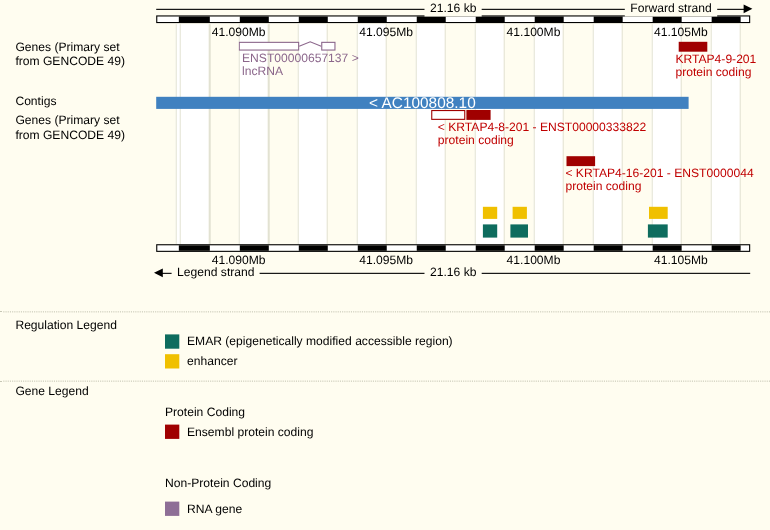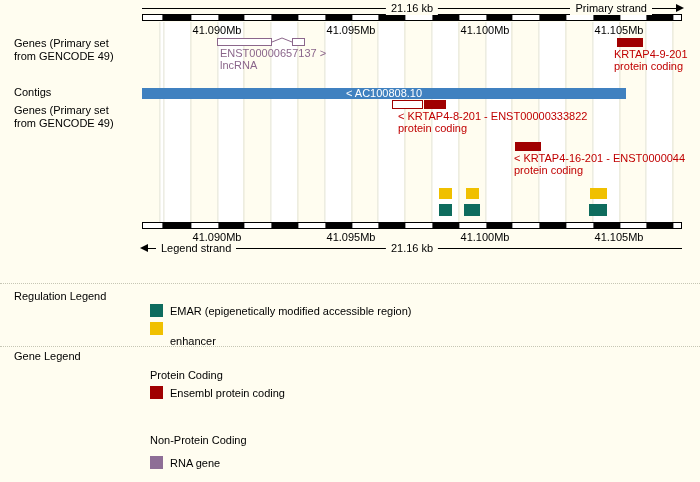--- a/index.html
+++ b/index.html
@@ -25,21 +25,21 @@
   .masked{position:absolute;background:#fffdf0;padding:0 5px;font-size:11px;line-height:13px;white-space:nowrap;z-index:3;}
   .center{left:50%;transform:translateX(-50%);}
   .arrow-right{position:absolute;width:0;height:0;border-top:4px solid transparent;border-bottom:4px solid transparent;border-left:8px solid #000;z-index:3;}
   .arrow-left{position:absolute;width:0;height:0;border-top:4px solid transparent;border-bottom:4px solid transparent;border-right:8px solid #000;z-index:3;}
   .scalebar{
     position:absolute;left:0;width:538px;height:5px;border:1px solid #000;
     background:repeating-linear-gradient(90deg,#000 0 26.8px,#fff 26.8px 53.6px);
     background-position:21.4px 0;z-index:2;
   }
   .tick{position:absolute;transform:translateX(-50%);font-size:11px;white-space:nowrap;z-index:2;}
-  .contig{position:absolute;left:0;width:484px;height:11px;text-align:center;color:#fff;font-size:11px;line-height:11px;z-index:2;}
+  .contig{position:absolute;left:0;width:484px;height:11px;text-align:center;color:#fff;font-size:14px;line-height:11px;z-index:2;}
   .gbox{position:absolute;z-index:2;}
   .hollow{background:#fff;border:1px solid #a00000;box-sizing:border-box;}
   .glabel{position:absolute;font-size:11px;line-height:11.5px;white-space:nowrap;z-index:2;}
   .red{color:#c00000;}
   .plum{color:#8b668b;}
   .lnc{position:absolute;z-index:2;}
   .lncr{fill:#ffffff;stroke:#8b668b;stroke-width:1;}
   .lncl{fill:none;stroke:#8b668b;stroke-width:1;}
   .regbox{position:absolute;z-index:2;}
   .sep{position:absolute;left:0;width:700px;height:0;border-top:1px dotted #c6c6b4;}
@@ -61,21 +61,21 @@
     <div>Genes (Primary set</div>
     <div>from GENCODE 49)</div>
   </div>
 
   <div class="browser">
     <div class="stripes"></div>
 
     <div class="hline" style="top:8px"></div>
     <div class="arrow-right" style="top:4px;right:-2px"></div>
     <span class="masked center" style="top:2px">21.16 kb</span>
-    <span class="masked" style="top:2px;right:30px">Primary strand</span>
+    <span class="masked" style="top:2px;right:30px">Forward strand</span>
 
     <div class="scalebar" style="top:14px"></div>
 
     <span class="tick" style="left:75px;top:24px">41.090Mb</span>
     <span class="tick" style="left:209px;top:24px">41.095Mb</span>
     <span class="tick" style="left:343px;top:24px">41.100Mb</span>
     <span class="tick" style="left:477px;top:24px">41.105Mb</span>
 
     <svg class="lnc" style="left:75px;top:37px" width="90" height="10">
       <rect class="lncr" x="0.5" y="1.5" width="54" height="7"></rect>
@@ -129,21 +129,21 @@
     <span class="masked" style="top:242px;left:14px">Legend strand</span>
     <span class="masked center" style="top:242px">21.16 kb</span>
   </div>
 
   <div class="sep" style="top:283px"></div>
   <div class="sideheading" style="top:290px">Regulation Legend</div>
 
   <div class="swatch" style="left: 150px; top: 304px; background-color: rgb(14, 108, 94);"></div>
   <span class="ltext" style="left:170px;top:304px">EMAR (epigenetically modified accessible region)</span>
   <div class="swatch" style="left: 150px; top: 322px; background-color: rgb(240, 192, 0);"></div>
-  <span class="ltext" style="left:170px;top:334px">enhancer</span>
+  <span class="ltext" style="left:170px;top:322px">enhancer</span>
 
   <div class="sep" style="top:346px"></div>
   <div class="sideheading" style="top:350px">Gene Legend</div>
 
   <div class="ltext" style="left:150px;top:368px">Protein Coding</div>
   <div class="swatch" style="left: 150px; top: 386px; background-color: rgb(160, 0, 0);"></div>
   <span class="ltext" style="left:170px;top:386px">Ensembl protein coding</span>
 
   <div class="ltext" style="left:150px;top:433px">Non-Protein Coding</div>
   <div class="swatch" style="left: 150px; top: 456px; background-color: rgb(142, 110, 150);"></div>

